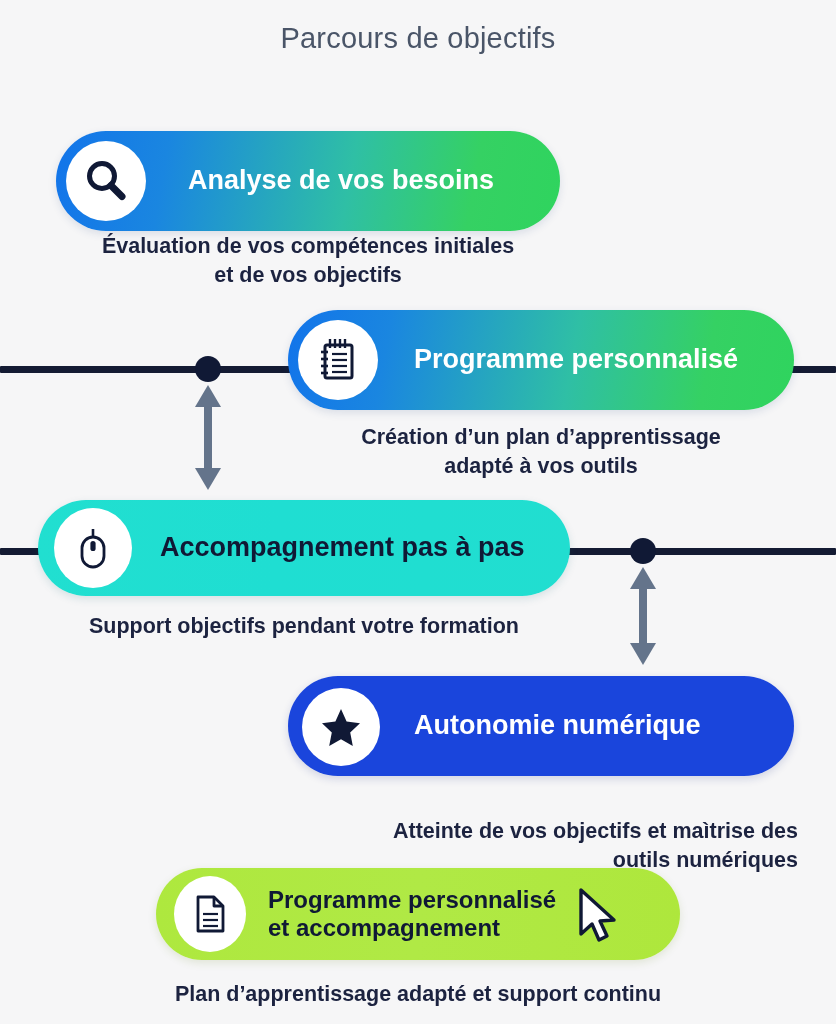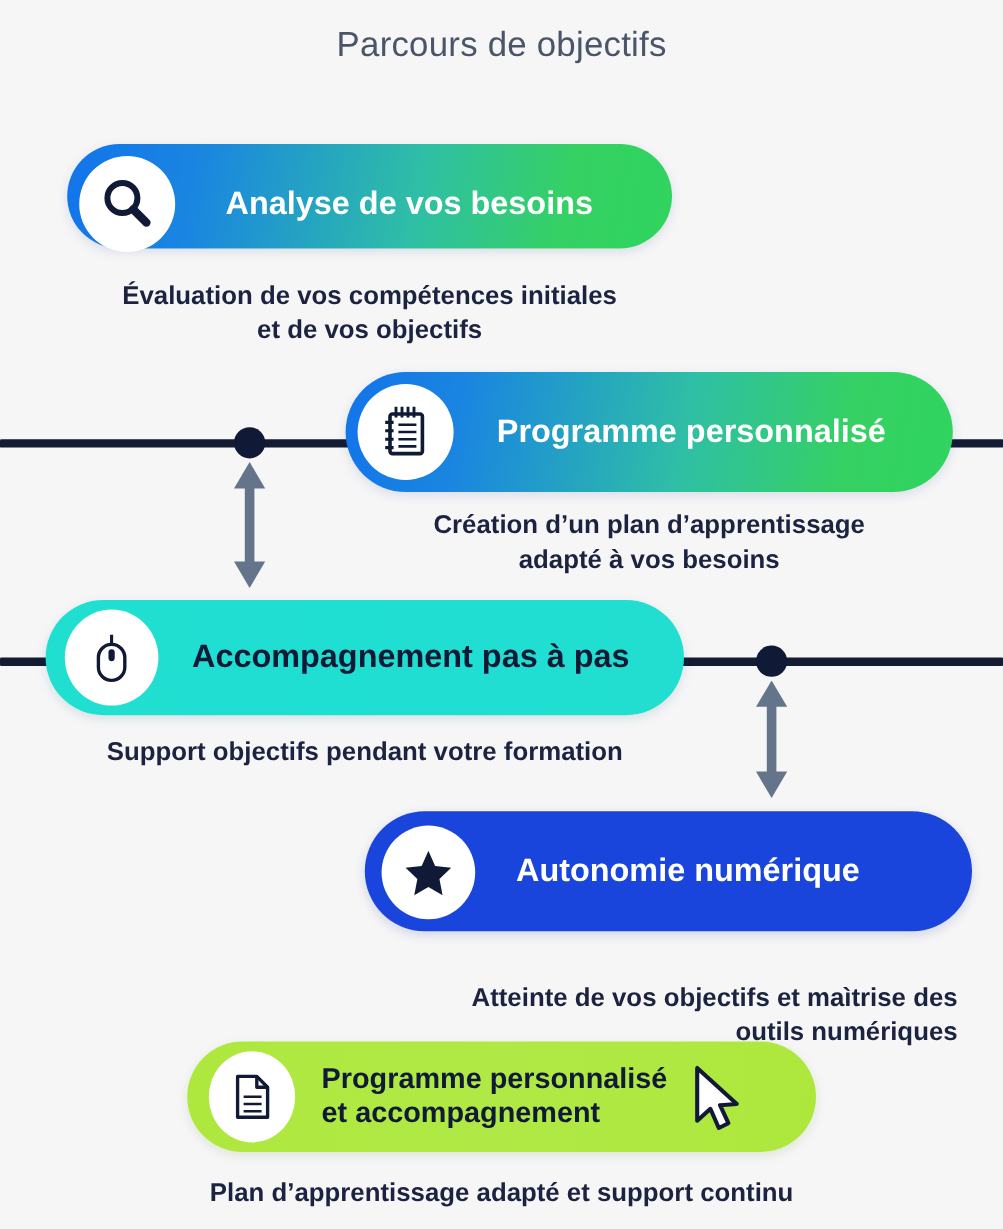--- a/index.html
+++ b/index.html
@@ -82,21 +82,21 @@
   }
   .pill-label {
     position: absolute;
     font-weight: 700;
     line-height: 1.16;
     white-space: pre-line;
   }
 
   
   .pill-1 {
-    left: 56px; top: 120px; width: 504px; height: 87px;
+    left: 56px; top: 131px; width: 504px; height: 100px;
     background: linear-gradient(100deg, #1274ea 0%, #1a86e0 22%, #2fbfa5 58%, #35d163 82%, #2fd45e 100%);
     box-shadow: 0 3px 9px rgba(30,60,120,0.13);
   }
   .pill-1 .pill-icon { left: 10px; top: 10px; width: 80px; height: 80px; }
   .pill-1 .pill-label {
     left: 132px; top: 0; height: 100px; display: flex; align-items: center;
     font-size: 27px; color: #ffffff;
   }
 
   
@@ -118,21 +118,21 @@
     box-shadow: 0 3px 9px rgba(20,100,110,0.14);
   }
   .pill-3 .pill-icon { left: 16px; top: 8px; width: 78px; height: 80px; }
   .pill-3 .pill-label {
     left: 122px; top: 0; height: 96px; display: flex; align-items: center;
     font-size: 27px; color: #101935;
   }
 
   
   .pill-4 {
-    left: 304px; top: 676px; width: 506px; height: 100px;
+    left: 288px; top: 676px; width: 506px; height: 100px;
     background: #1a45dc;
     box-shadow: 0 3px 9px rgba(20,40,130,0.16);
     text-align: right;
   }
   .pill-4 .pill-icon { left: 14px; top: 12px; width: 78px; height: 78px; }
   .pill-4 .pill-label {
     left: 126px; top: 0; height: 100px; display: flex; align-items: center;
     font-size: 27px; color: #ffffff;
   }
 
@@ -213,21 +213,21 @@
         <line x1="8" y1="38" x2="15" y2="38" stroke="#101935" stroke-width="2.6"></line>
         <line x1="19" y1="19" x2="34" y2="19" stroke="#101935" stroke-width="2.2"></line>
         <line x1="19" y1="25" x2="34" y2="25" stroke="#101935" stroke-width="2.2"></line>
         <line x1="19" y1="31" x2="34" y2="31" stroke="#101935" stroke-width="2.2"></line>
         <line x1="19" y1="37" x2="34" y2="37" stroke="#101935" stroke-width="2.2"></line>
       </svg>
     </div>
     <div class="pill-label">Programme personnalisé</div>
   </div>
   <div class="caption cap-2">Création d’un plan d’apprentissage
-adapté à vos besoins</div>
+adapté à vos outils</div>
 
   <div class="pill pill-3">
     <div class="pill-icon">
       <svg width="48" height="48" viewBox="0 0 48 48">
         <line x1="24" y1="5" x2="24" y2="14" stroke="#101935" stroke-width="2.6"></line>
         <rect x="13" y="13" width="22" height="30" rx="11" fill="none" stroke="#101935" stroke-width="2.8"></rect>
         <rect x="21.4" y="17" width="5.2" height="10" rx="2.6" fill="#101935"></rect>
       </svg>
     </div>
     <div class="pill-label">Accompagnement pas à pas</div>

